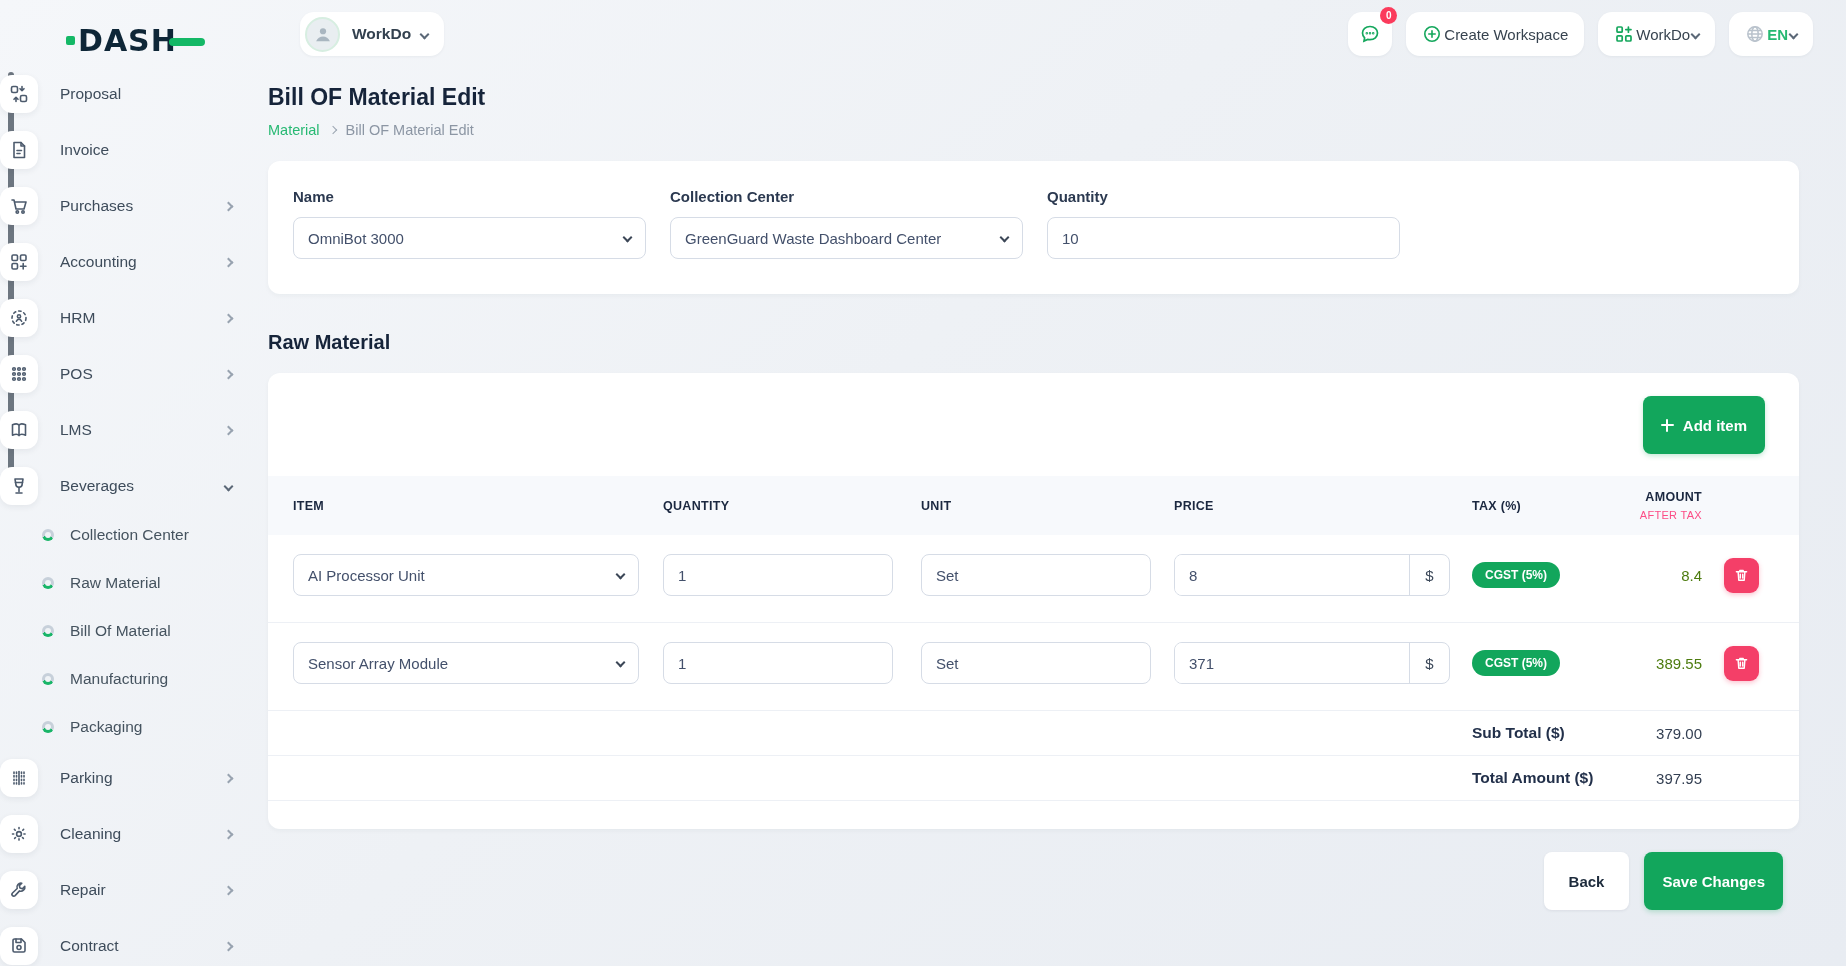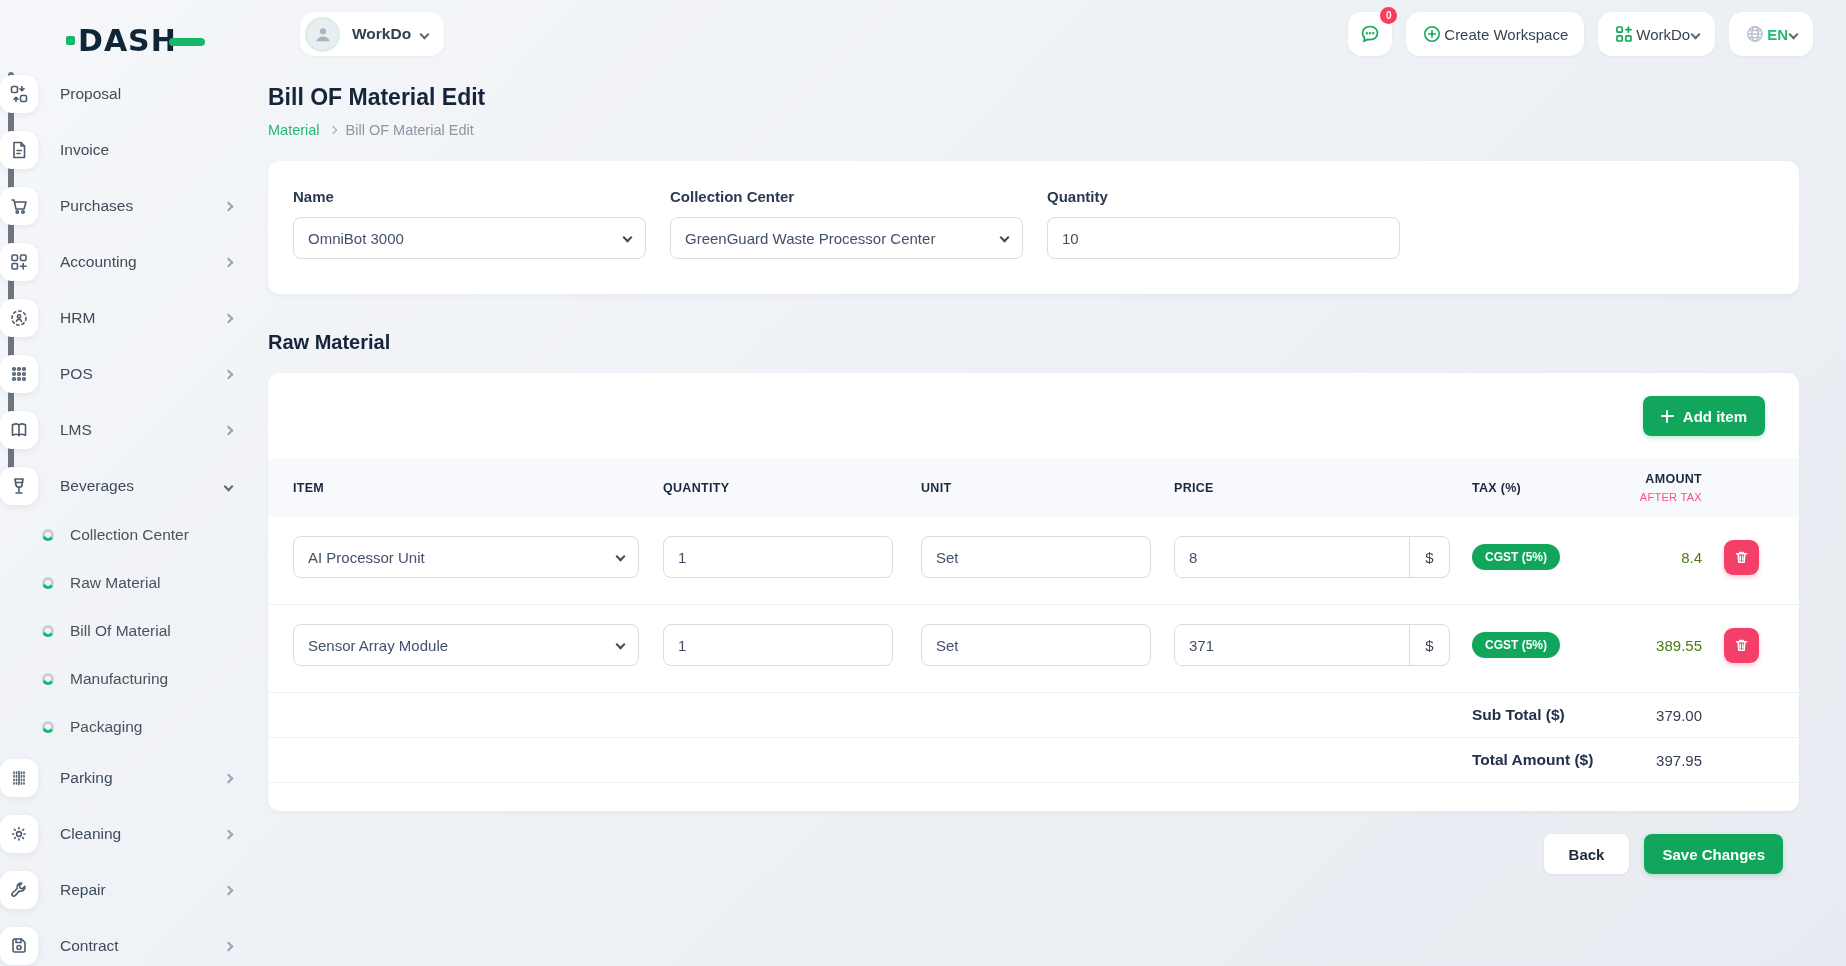--- a/index.html
+++ b/index.html
@@ -67,21 +67,21 @@
   .select { position:relative; height:42px; border:1px solid #d6dce6; border-radius:8px; background:#fff;
             display:flex; align-items:center; padding:0 34px 0 14px; font-size:15px; color:#43506b; cursor:pointer; }
   .sel-chev { position:absolute; right:14px; top:16px; width:7px; height:7px;
               border-right:2px solid #3c4757; border-bottom:2px solid #3c4757; transform:rotate(45deg); }
   .text-input { width:100%; height:42px; border:1px solid #d6dce6; border-radius:8px; padding:12px 14px;
                 font-size:15px; color:#43506b; font-family:"Liberation Sans",sans-serif; background:#fff; outline:none; }
 
   .section-heading { margin-top:37px; font-size:20px; font-weight:700; color:#16243a; }
   .table-card { margin-top:19px; padding-bottom:28px; }
   .toolbar { display:flex; justify-content:flex-end; padding:23px 34px 22px 0; }
-  .btn { height:40px; border:none; border-radius:8px; font-size:15px; font-weight:600; cursor:pointer;
+  .btn { height:58px; border:none; border-radius:8px; font-size:15px; font-weight:600; cursor:pointer;
          display:inline-flex; align-items:center; justify-content:center; font-family:"Liberation Sans",sans-serif; }
   .btn-green { background:#12a65c; color:#fff; padding:0 18px; box-shadow:0 2px 5px rgba(18,166,92,.25); }
   .plus-ico { position:relative; width:13px; height:13px; margin-right:9px; }
   .plus-ico::before, .plus-ico::after { content:""; position:absolute; background:#fff; border-radius:1px; }
   .plus-ico::before { left:5.5px; top:0; width:2px; height:13px; }
   .plus-ico::after  { left:0; top:5.5px; width:13px; height:2px; }
 
   .t-grid { display:grid; grid-template-columns:370px 258px 253px 298px 150px 80px 1fr; align-items:center; }
   .t-head { background:#f7f9fc; padding:14px 0 14px 25px; }
   .th { font-size:12.5px; font-weight:700; color:#1b2840; letter-spacing:.3px; }
@@ -356,21 +356,21 @@
       <div class="form-group">
         <label class="form-label">Name</label>
         <div class="select">
           <span>OmniBot 3000</span>
           <span class="sel-chev"></span>
         </div>
       </div>
       <div class="form-group">
         <label class="form-label">Collection Center</label>
         <div class="select">
-          <span>GreenGuard Waste Processor Center</span>
+          <span>GreenGuard Waste Dashboard Center</span>
           <span class="sel-chev"></span>
         </div>
       </div>
       <div class="form-group">
         <label class="form-label">Quantity</label>
         <input class="text-input" type="text" value="10" style="">
       </div>
     </section>
 
     <h2 class="section-heading">Raw Material</h2>

